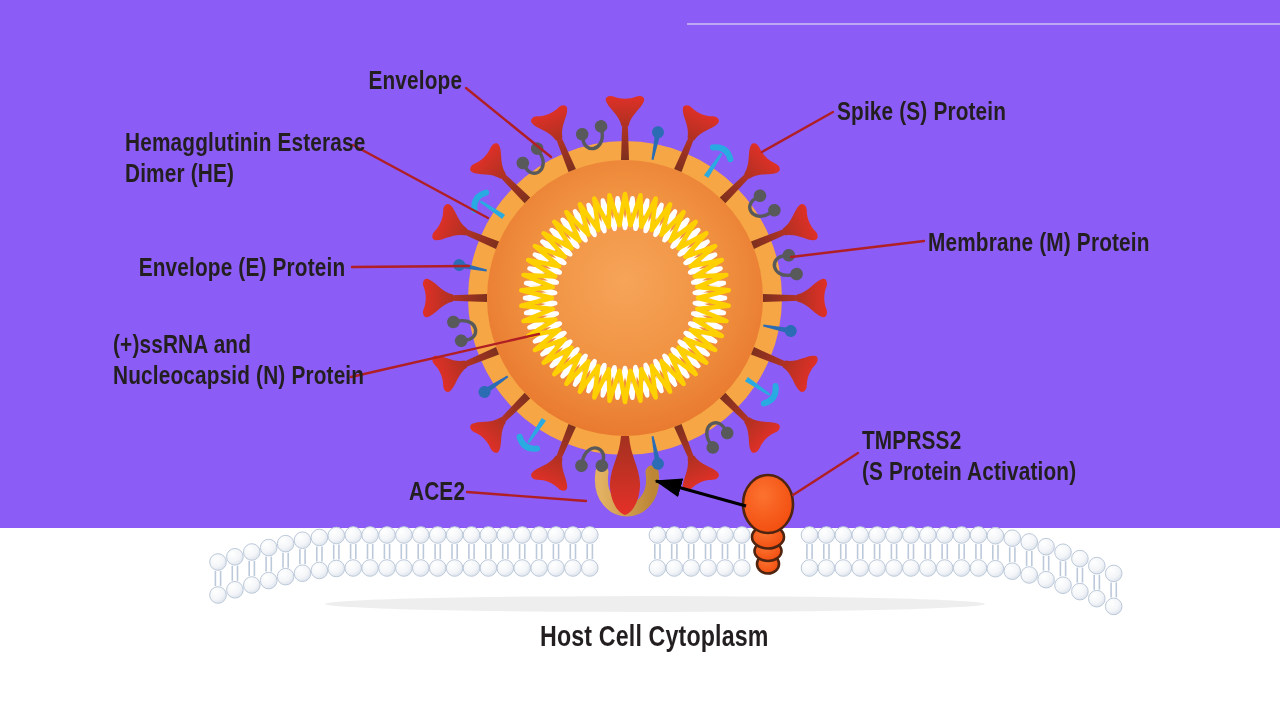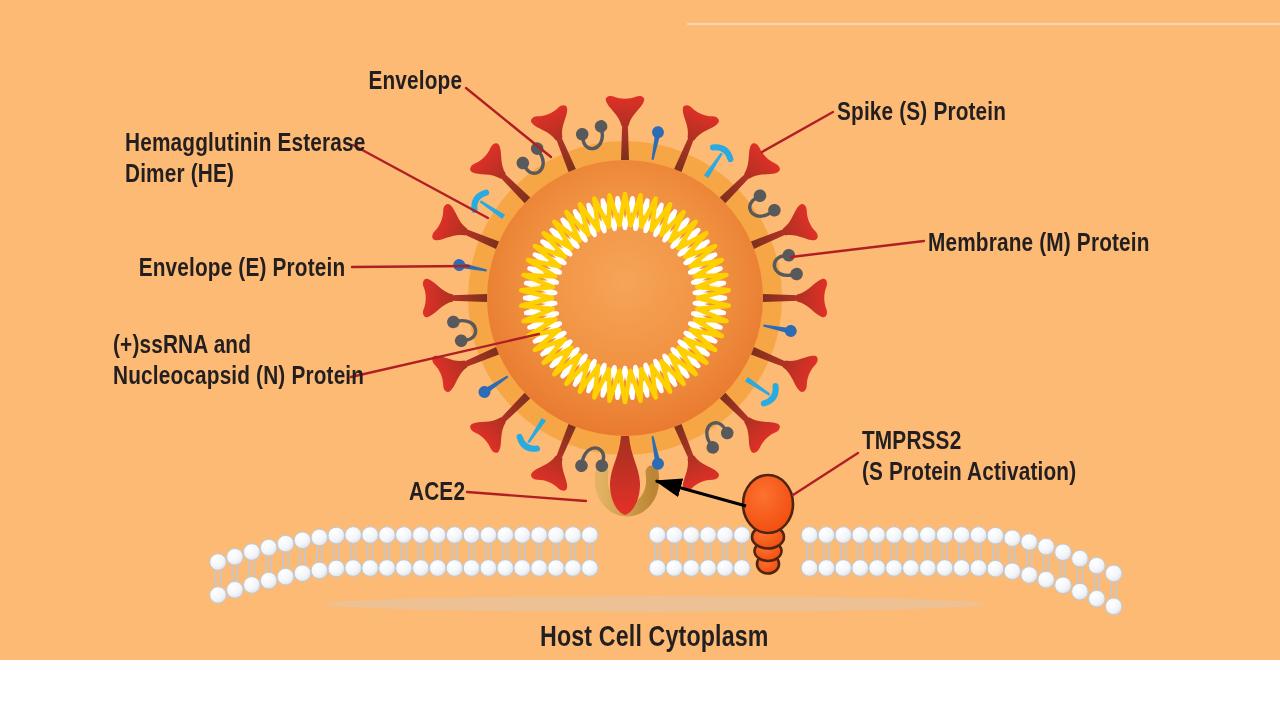--- a/index.html
+++ b/index.html
@@ -1,17 +1,17 @@
 <!DOCTYPE html>
 <html style="--label-color: #231f20;"><head>
 <meta charset="utf-8">
 <style>
   html,body{margin:0;padding:0;background:#ffffff;}
   body{width:1280px;height:720px;overflow:hidden;font-family:"Liberation Sans",sans-serif;}
-  .stage{position:relative;width:1280px;height:660px;background:#fdba74;}
+  .stage{position:relative;width:1280px;height:528px;background:#8b5cf6;}
   .stage svg{position:absolute;left:0;top:0;}
   .lbl{
     position:absolute;
     font-weight:700;
     font-size:26px;
     line-height:31px;
     color:var(--label-color,#231f20);
     white-space:nowrap;
     letter-spacing:.2px;
   }

